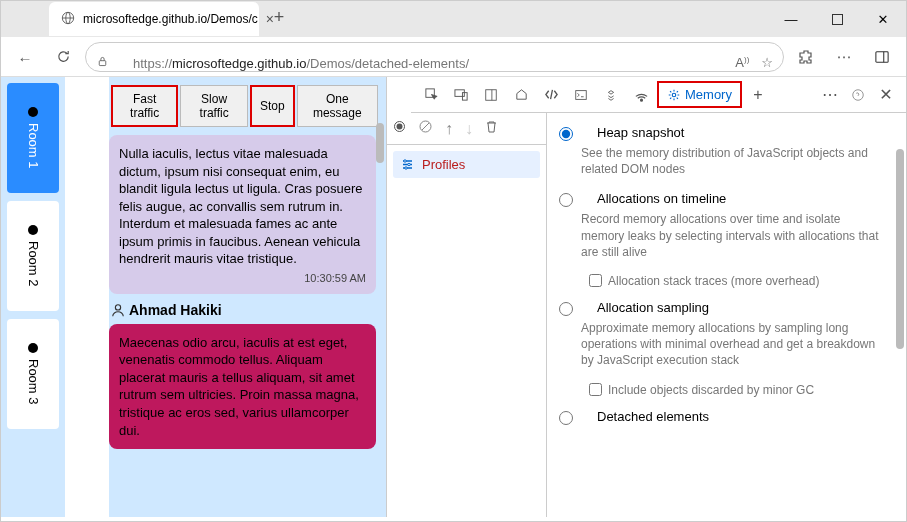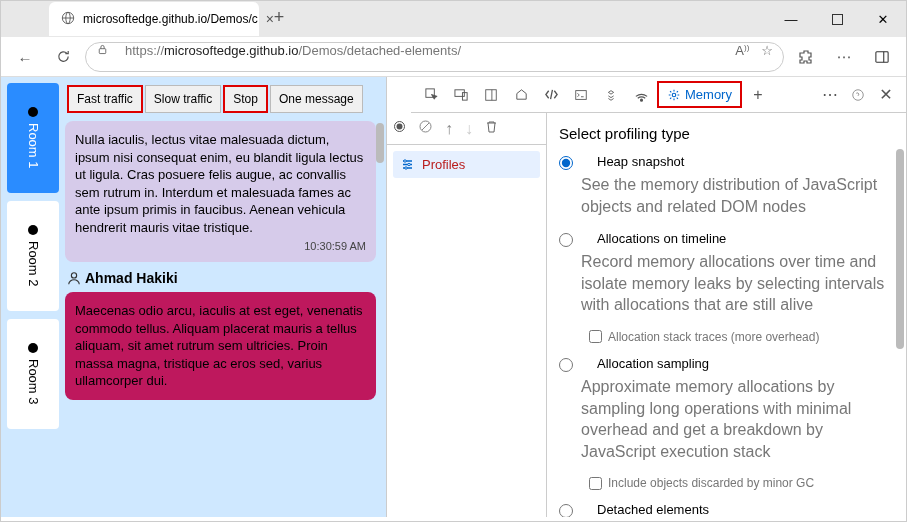--- a/index.html
+++ b/index.html
@@ -7,32 +7,32 @@
 
 .titlebar { height: 36px; background: #e8e8e8; display: flex; align-items: center; }
 .tab { background: #fff; border-radius: 6px 6px 0 0; height: 34px; margin-left: 48px; padding: 0 12px; display: flex; align-items: center; gap: 8px; font-size: 12px; width: 210px; }
 .tab-close { margin-left: auto; font-size: 14px; color: #555; }
 .newtab { width: 28px; height: 28px; display: flex; align-items: center; justify-content: center; font-size: 18px; color: #555; margin-left: 6px; margin-bottom: 3px; }
 .winbtns { margin-left: auto; display: flex; }
 .winbtn { width: 46px; height: 40px; display: flex; align-items: center; justify-content: center; font-size: 13px; }
 
 .navbar { height: 40px; display: flex; align-items: center; padding: 0 8px; gap: 6px; border-bottom: 1px solid #ddd; }
 .navbtn { width: 32px; height: 32px; display: flex; align-items: center; justify-content: center; color: #555; font-size: 15px; }
-.urlbar { flex: 1; height: 30px; border: 1px solid #ccc; border-radius: 15px; display: flex; align-items: flex-start; padding: 0 10px; font-size: 13px; gap: 16px; }
+.urlbar { flex: 1; height: 30px; border: 1px solid #ccc; border-radius: 15px; display: flex; align-items: flex-end; padding: 0 10px; font-size: 13px; gap: 24px; }
 .url-gray { color: #777; }
 .url-dark { color: #222; }
 
 .content { display: flex; height: calc(100% - 80px); }
 
 .sidebar { width: 64px; background: #cfe8ff; padding: 6px; display: flex; flex-direction: column; gap: 8px; }
 .room { writing-mode: vertical-rl; text-orientation: mixed; background: #fff; border-radius: 4px; padding: 10px 6px; font-size: 13px; display: flex; align-items: center; gap: 6px; height: 110px; justify-content: center; }
 .room.active { background: #2a8cff; color: #fff; }
 .room-dot { width: 10px; height: 10px; background: #000; border-radius: 50%; display: inline-block; }
 
-.chat { flex: 1; min-width: 0; background: #cfe8ff; padding: 6px 6px 0 0; display: flex; flex-direction: column; position: relative; }
+.chat { flex: 1; min-width: 0; background: #cfe8ff; padding: 6px 6px 0 0; display: flex; flex-direction: column; position: relative; margin-left: 44px; }
 .btnbar { display: flex; gap: 2px; padding: 2px; }
 .btnbar button { background: #f0f0f0; border: 1px solid #bbb; padding: 5px 8px; font-size: 12px; cursor: pointer; }
 .redbox { border: 2px solid #d00 !important; }
 .chatbody { overflow-y: auto; flex: 1; padding-right: 4px; }
 .msg { background: #d6cbea; border-radius: 8px; padding: 10px; margin: 6px 0; }
 .msg2 { background: #be185d; }
 .msg p { font-size: 13px; line-height: 1.35; }
 .ts { text-align: right; font-size: 11px; color: #444; margin-top: 4px; }
 .user { font-size: 14px; font-weight: 600; margin: 8px 2px 4px; }
 .user svg { vertical-align: -2px; margin-right: 4px; }
@@ -46,21 +46,21 @@
 .dt-left { width: 160px; border-right: 1px solid #ccc; }
 .dt-toolbar { height: 32px; border-bottom: 1px solid #ccc; display: flex; align-items: center; padding: 0 6px; gap: 12px; color: #666; }
 .dt-toolbar svg, .dt-toolbar span.ic { width: 14px; height: 14px; }
 .profiles { padding: 6px; }
 .prof-item { background: #e6f0ff; color: #b91c1c; padding: 6px 8px; font-size: 13px; border-radius: 3px; display: flex; align-items: center; gap: 8px; }
 .dt-right { flex: 1; overflow-y: auto; padding: 12px 20px 12px 12px; position: relative; }
 .dt-right h3 { font-size: 15px; font-weight: 400; margin-bottom: 12px; }
 .opt { display: flex; gap: 24px; margin-bottom: 4px; }
 .opt input[type=radio] { margin-top: 2px; width: 14px; height: 14px; accent-color: #0066cc; }
 .opt-label { font-size: 13px; }
-.opt-desc { font-size: 16px; color: #777; margin: 2px 0 14px 22px; line-height: 1.35; }
+.opt-desc { font-size: 12px; color: #777; margin: 2px 0 14px 22px; line-height: 1.35; }
 .sub { margin: 6px 0 12px 30px; font-size: 12px; color: #777; display: flex; align-items: center; gap: 6px; }
 .sub input { width: 13px; height: 13px; }
 .scrollv { position: absolute; right: 2px; top: 36px; bottom: 4px; width: 8px; }
 .scrollthumb { background: #bbb; border-radius: 4px; width: 100%; }
 </style>
 </head>
 <body>
 
 <div class="titlebar">
   <div class="tab">
@@ -255,21 +255,20 @@
                 <path d="M2 3h9M2 6.5h9M2 10h9" stroke-width="1.3"></path>
                 <circle cx="4" cy="3" r="1.2" fill="#fff"></circle>
                 <circle cx="8" cy="6.5" r="1.2" fill="#fff"></circle>
                 <circle cx="5" cy="10" r="1.2" fill="#fff"></circle>
               </svg>
             <span>Profiles</span>
           </div>
         </div>
       </div>
       <div class="dt-right">
-        <h3>Select profiling type</h3>
 
         <div class="opt">
           <input type="radio" checked="" style="">
           <span class="opt-label">Heap snapshot</span>
         </div>
         <div class="opt-desc">See the memory distribution of JavaScript objects and related DOM nodes</div>
 
         <div class="opt">
           <input type="radio" style="">
           <span class="opt-label">Allocations on timeline</span>

